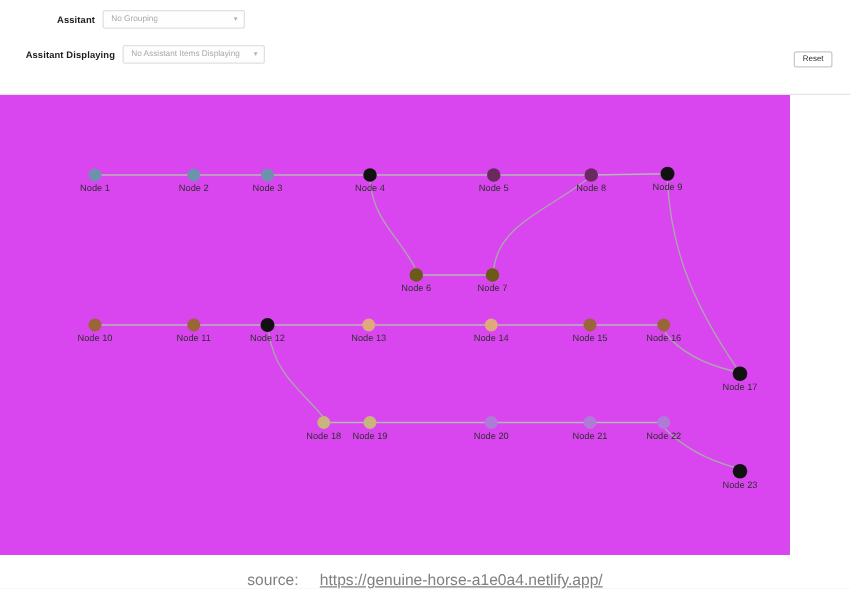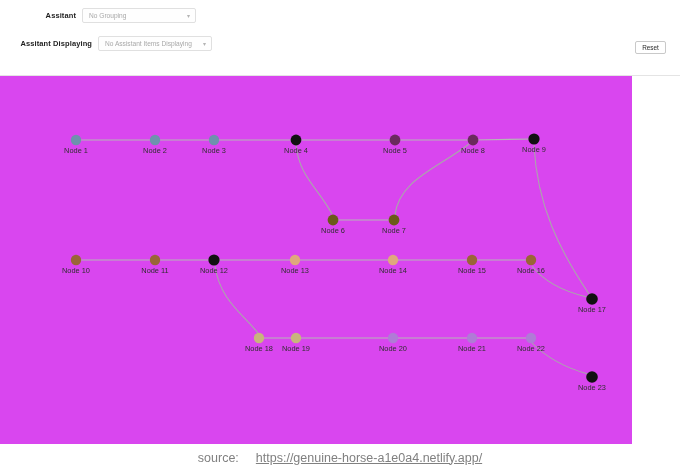--- a/index.html
+++ b/index.html
@@ -126,21 +126,21 @@
   }
 
   
   #source-footer {
     position: absolute;
     left: 0;
     top: 444px;
     width: 680px;
     height: 27px;
     display: flex;
-    align-items: center;
+    align-items: flex-end;
     justify-content: center;
     font-size: 12.5px;
     color: #808080;
     background: #ffffff;
   }
   #source-link {
     color: #808080;
     text-decoration: underline;
     margin-left: 17px;
   }

